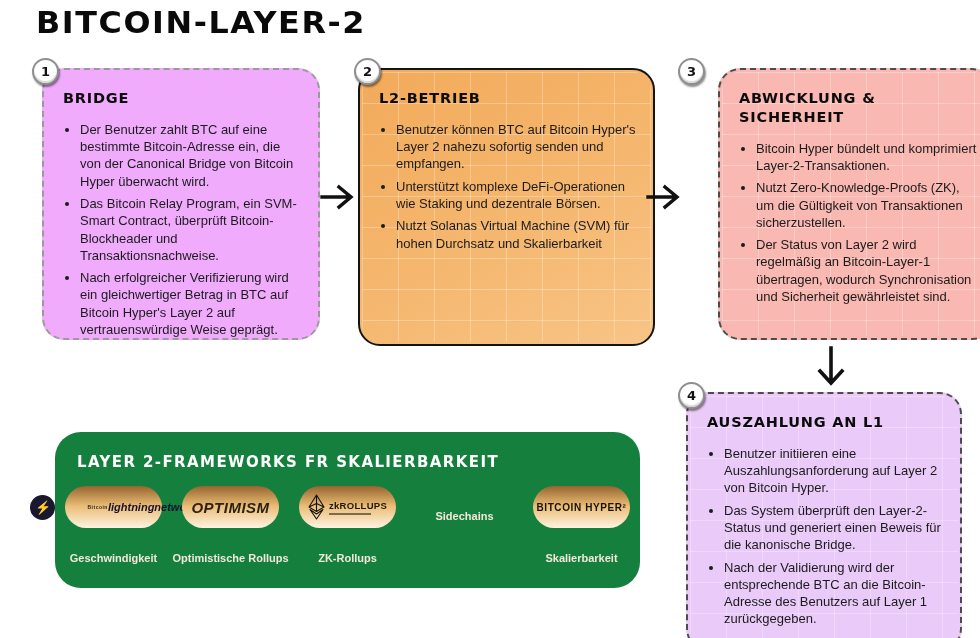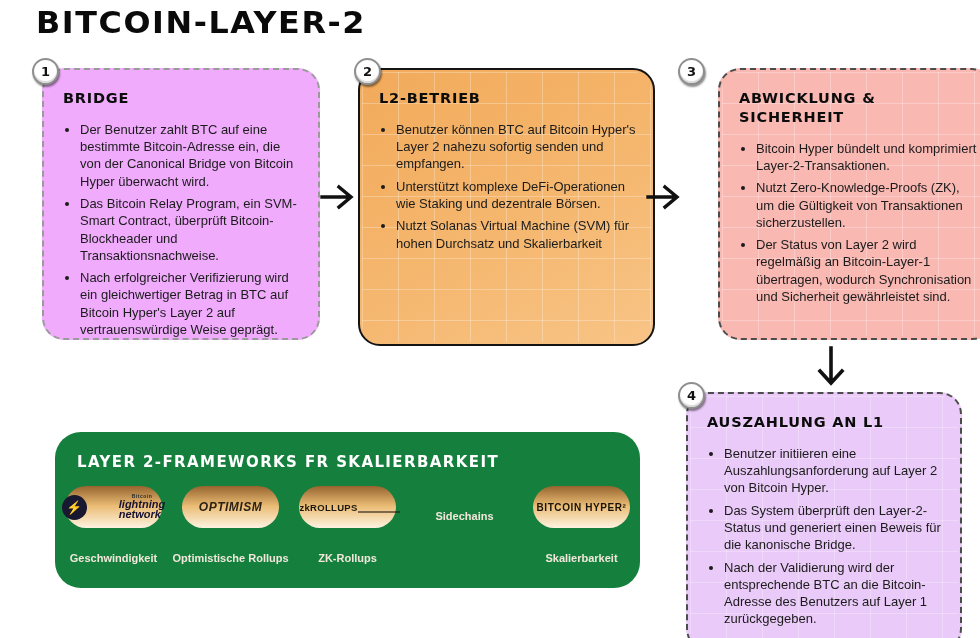--- a/index.html
+++ b/index.html
@@ -68,25 +68,25 @@
     color:#1f1a12;
   }
   .fw-label {
     margin-top:24px; font-size:11px; font-weight:700; color:#F2E7DA; white-space:nowrap;
   }
   .ln-circle {
     width:25px; height:25px; border-radius:50%; background:#181830; flex:0 0 auto;
     display:flex; align-items:center; justify-content:center;
     color:#F7931A; font-size:13px;
   }
-  .ln-text { display:flex; flex-direction:column; line-height:.95; font-style:italic;
+  .ln-text { display:flex; flex-direction:row; line-height:.95; font-style:italic;
              font-weight:800; font-size:11px; color:#171232;margin-left:28px; }
   .ln-top { font-style:normal; font-size:5px; font-weight:700; color:#2a2a2a; letter-spacing:.5px; align-self:center; }
-  .optimism-text { font-style:italic; font-weight:800; font-size:12px; letter-spacing:.5px; color:#2b2117; }
-  .zk-text { display:flex; align-items:flex-end; }
+  .optimism-text { font-style:italic; font-weight:800; font-size:15px; letter-spacing:.5px; color:#2b2117; }
+  .zk-text { display:flex; flex-direction:column; align-items:flex-start; }
   .zk-word { font-weight:800; font-size:9.5px; color:#1c1710; letter-spacing:.3px; }
   .zk-tagline { width:42px; height:2px; background:rgba(30,24,14,.55); margin-top:2px; }
   .rootstock-text { font-weight:800; font-size:13px; color:#241d12; }
   .hyper-text { font-family:Liberation Sans, sans-serif; font-weight:800; font-size:10px;
                 letter-spacing:.6px; color:#18130c; }
   svg { display:block; }
 </style>
 </head>
 <body>
 

